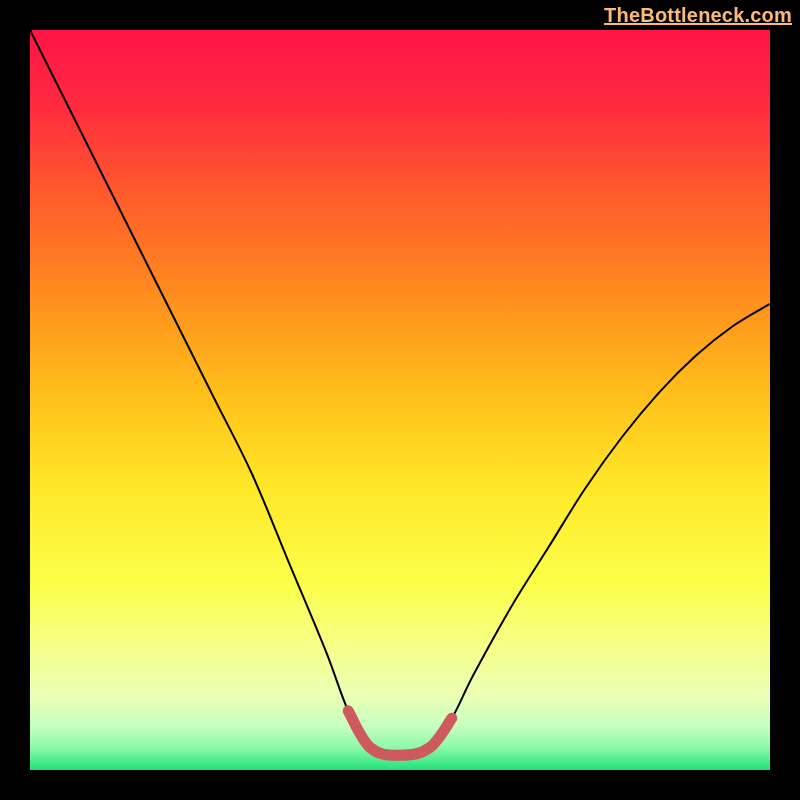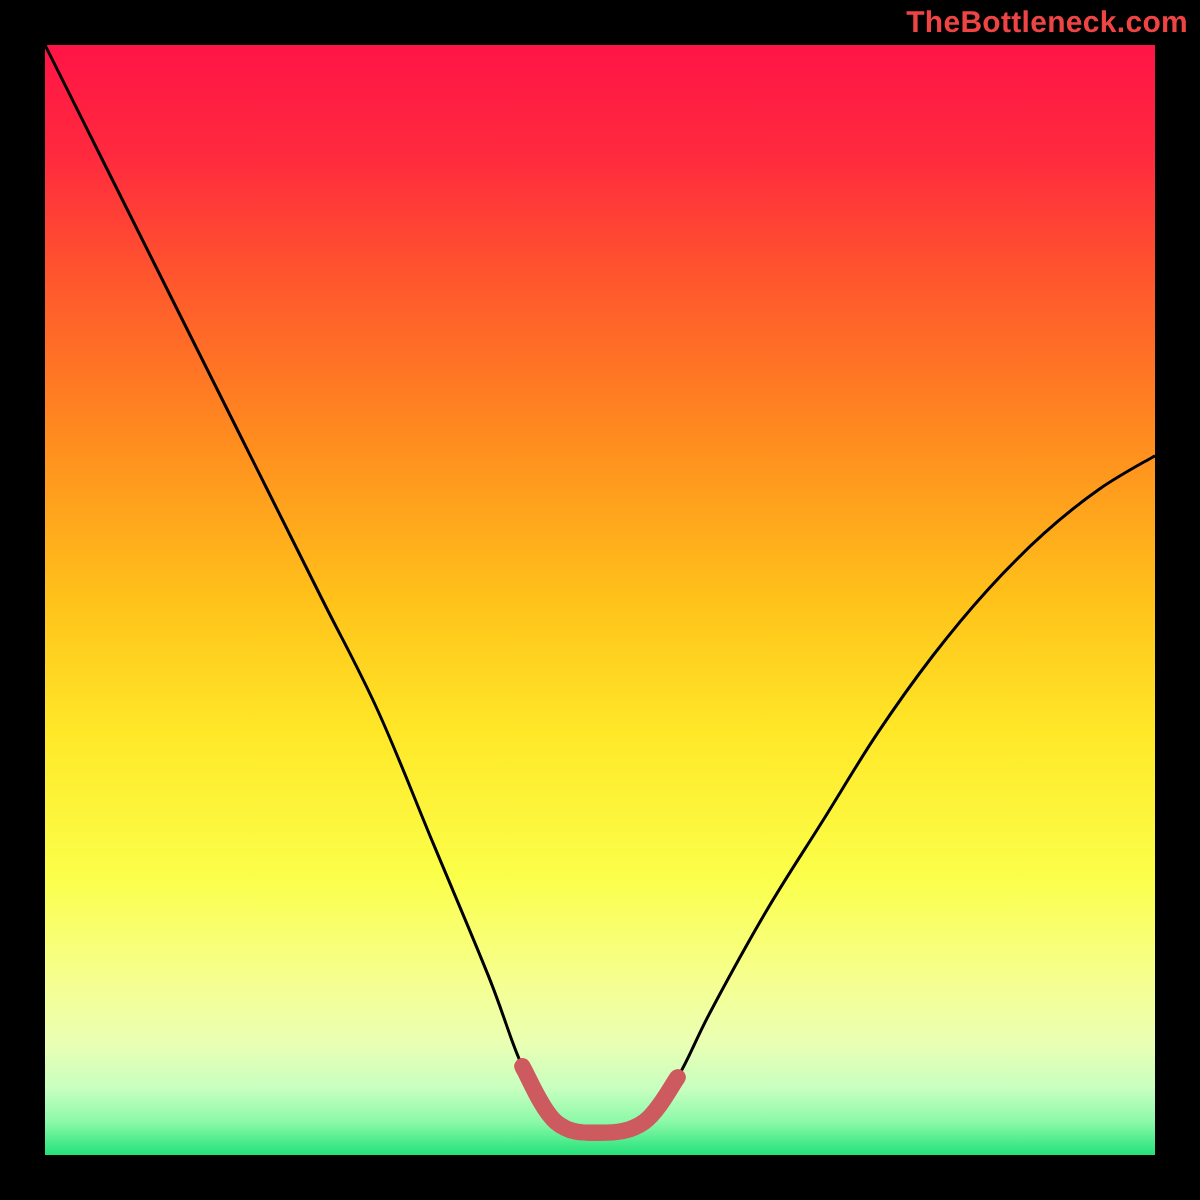--- a/index.html
+++ b/index.html
@@ -37,22 +37,23 @@
     top: 0;
     width: 100%;
     height: 100%;
   }
   .watermark {
     position: absolute;
     top: 4px;
     right: 8px;
     font-size: 20px;
     font-weight: 600;
-    color: #ef4444;
+    color: #fdba74;
     letter-spacing: 0.2px;
+    text-decoration: underline;
   }
 </style>
 </head>
 <body>
 
 <div class="frame">
 
   <div class="plot-area">
 
     <svg class="gradient-bg" viewBox="0 0 740 740" preserveAspectRatio="none">

